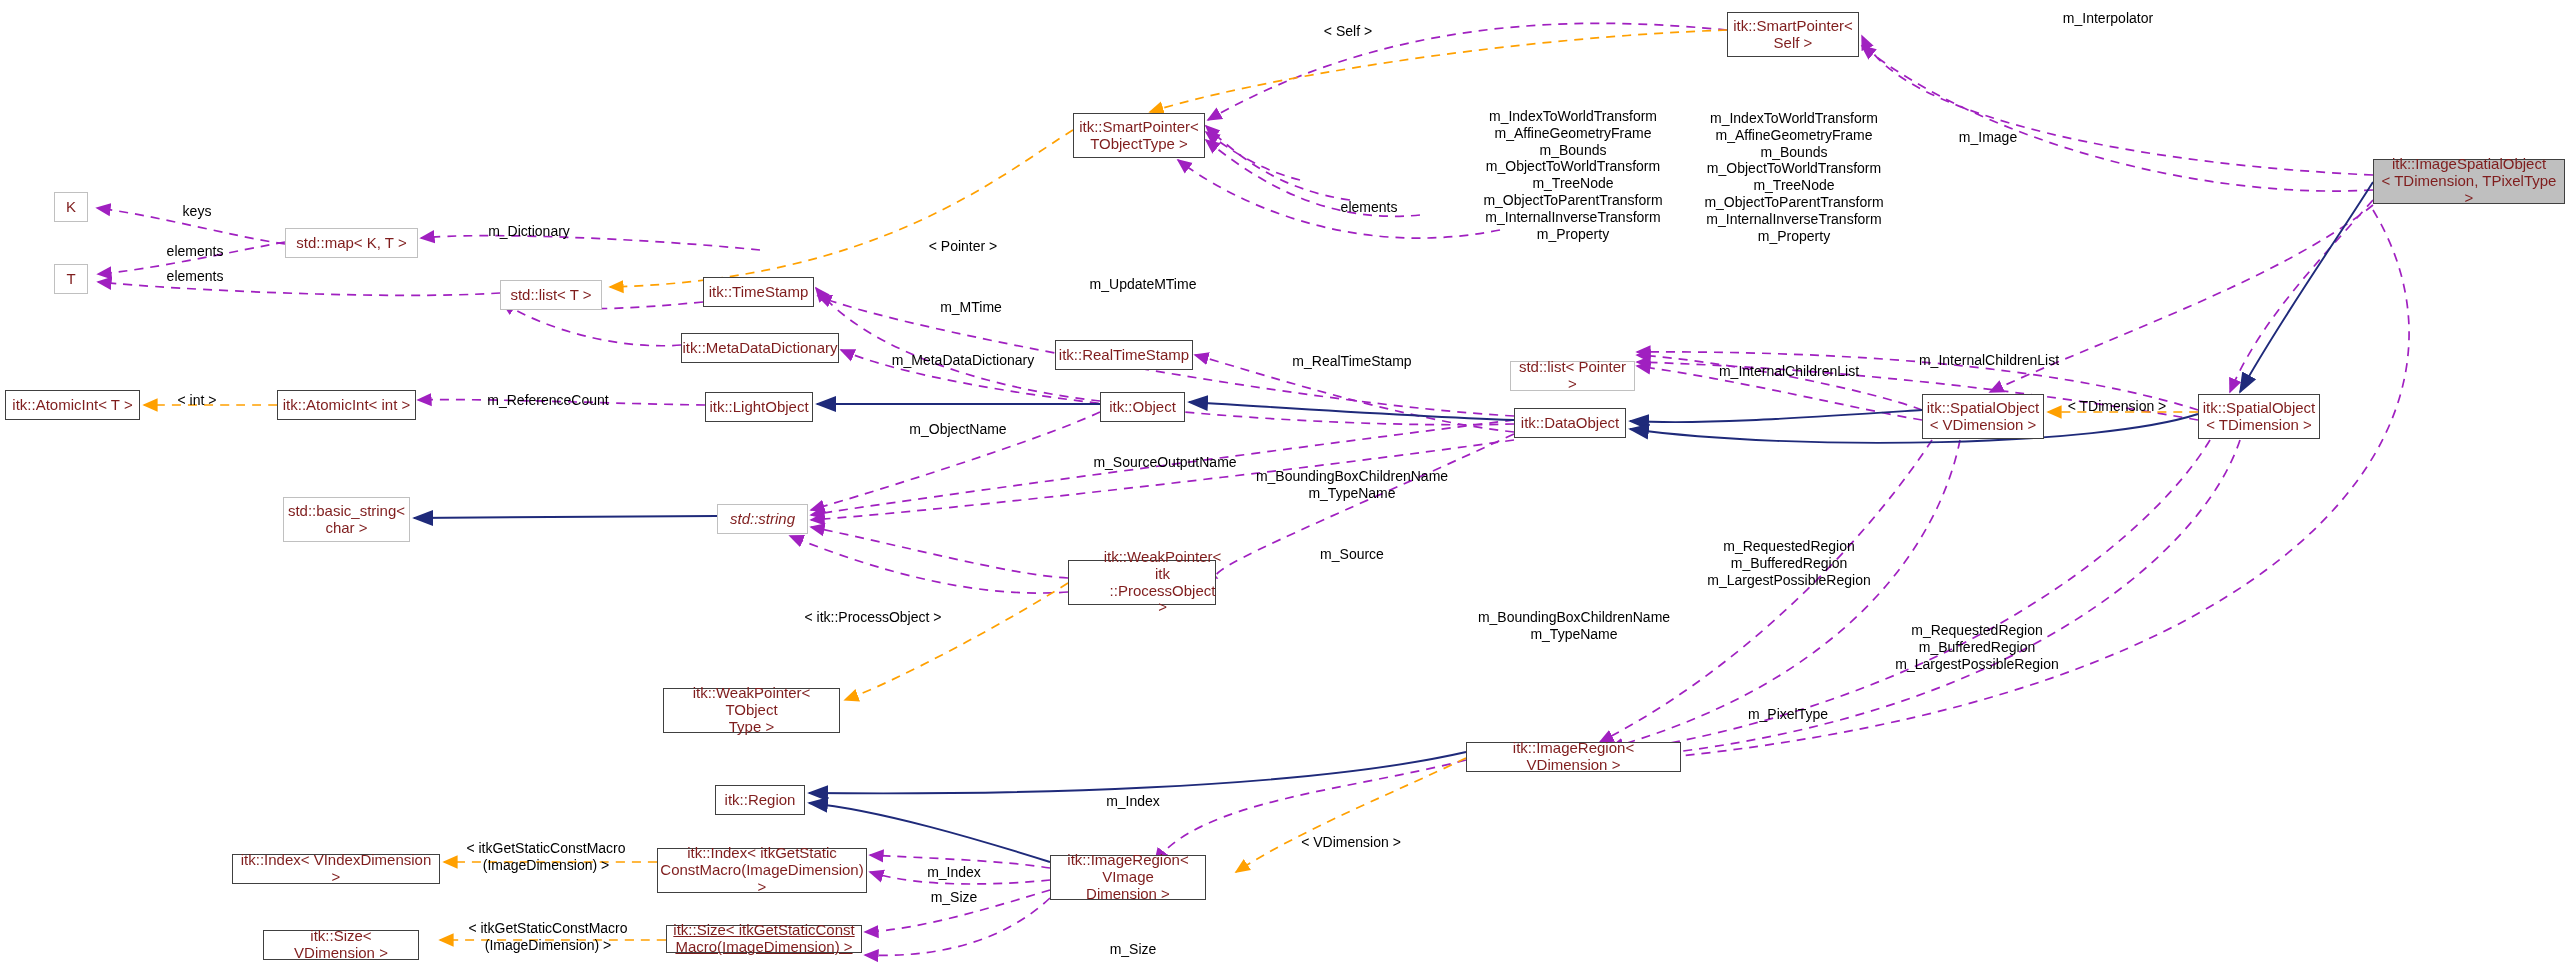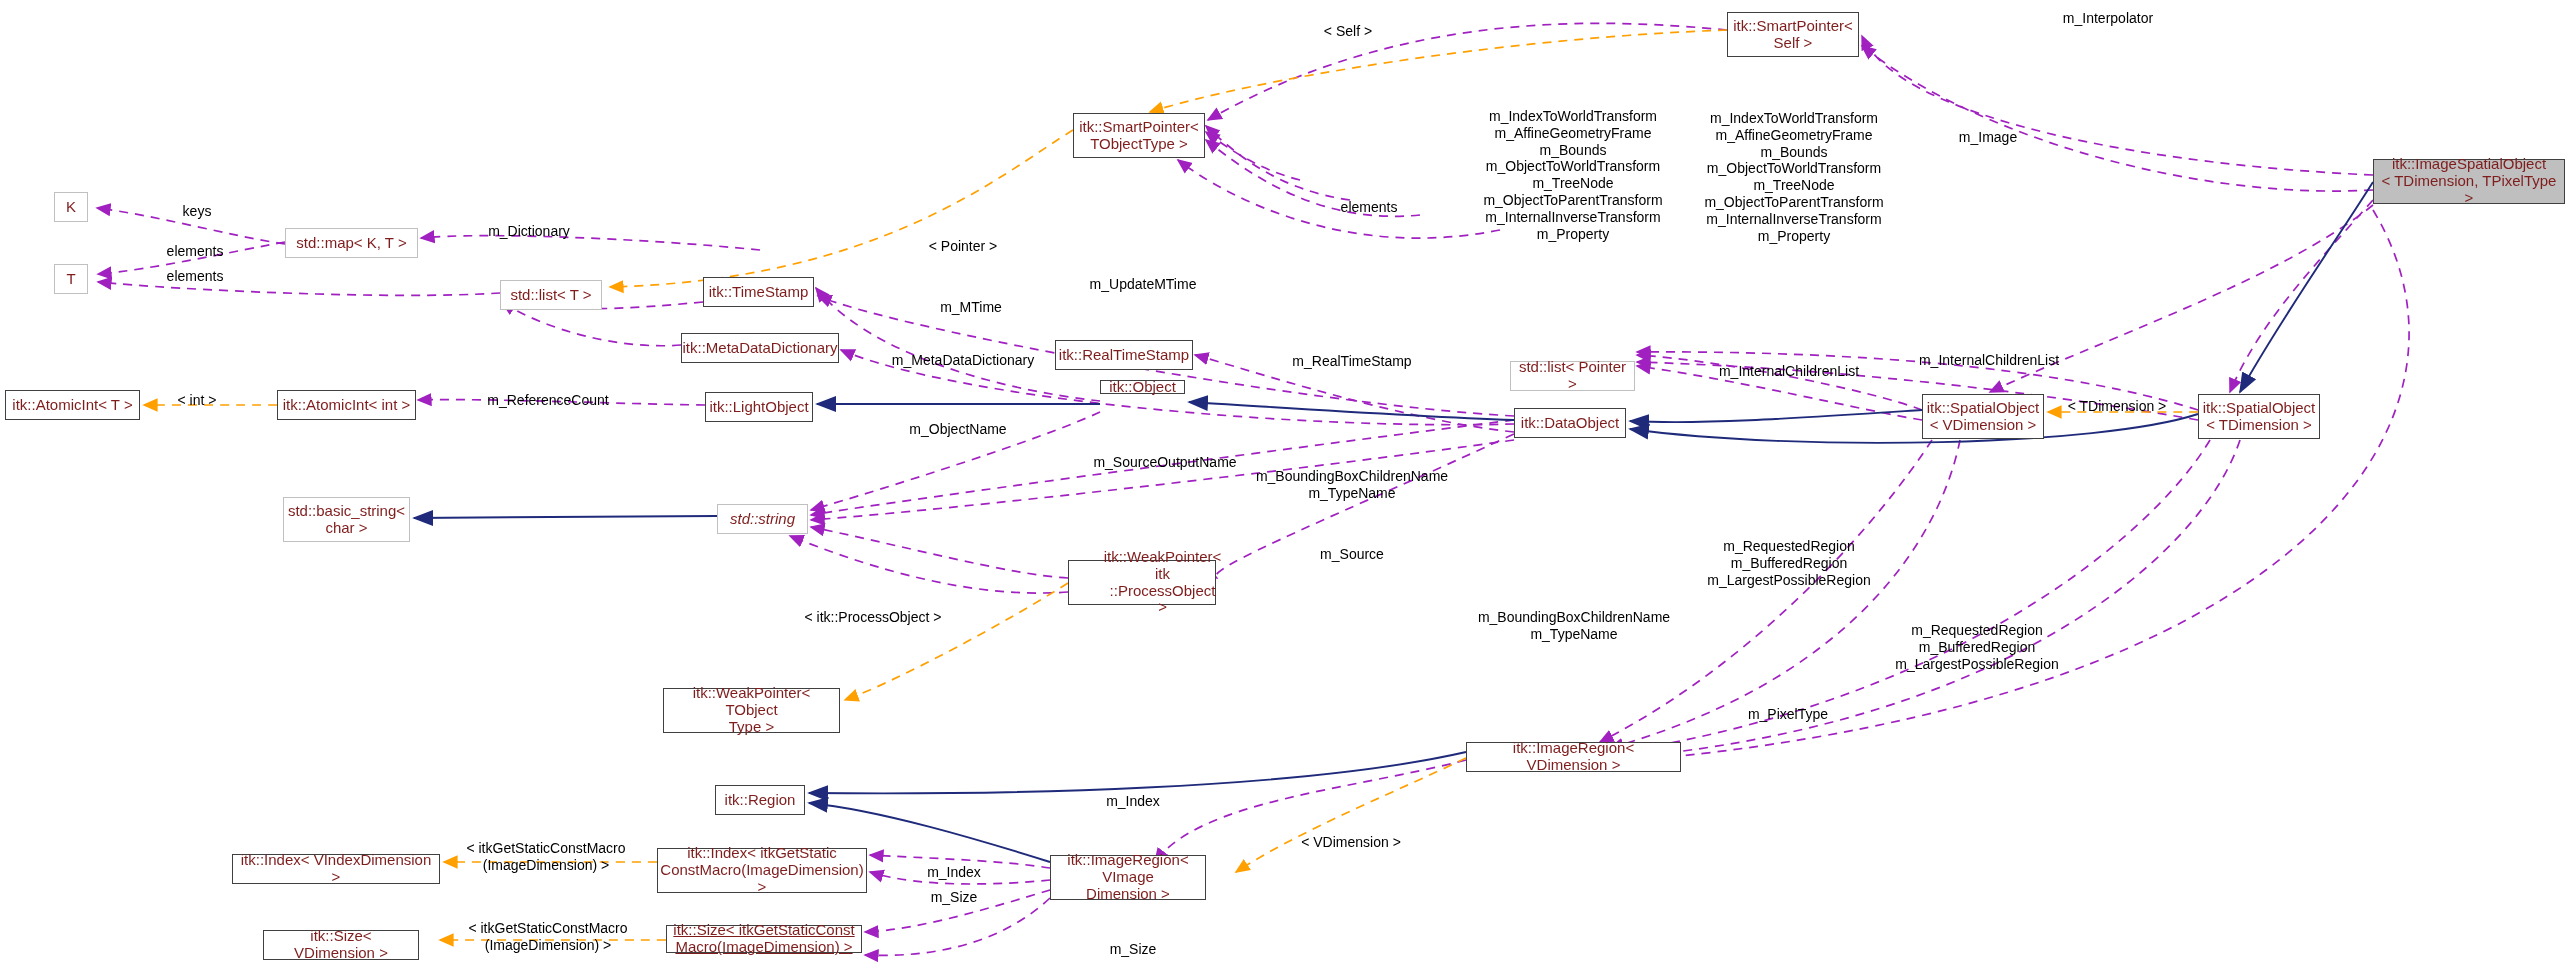--- a/index.html
+++ b/index.html
@@ -133,21 +133,21 @@
   <div class="node light" style="left: 54px; top: 192px; width: 34px; height: 30px; font-size: 15px;"><span>K</span></div>
   <div class="node light" style="left: 54px; top: 264px; width: 34px; height: 30px; font-size: 15px;"><span>T</span></div>
   <div class="node light" style="left: 285px; top: 228px; width: 133px; height: 30px; font-size: 15px;"><span>std::map&lt; K, T &gt;</span></div>
   <div class="node light" style="left: 500px; top: 280px; width: 102px; height: 30px; font-size: 15px;"><span>std::list&lt; T &gt;</span></div>
   <div class="node solid" style="left: 5px; top: 390px; width: 135px; height: 30px; font-size: 15px;"><span>itk::AtomicInt&lt; T &gt;</span></div>
   <div class="node solid" style="left: 277px; top: 390px; width: 139px; height: 30px; font-size: 15px;"><span>itk::AtomicInt&lt; int &gt;</span></div>
   <div class="node solid" style="left: 703px; top: 277px; width: 111px; height: 30px; font-size: 15px;"><span>itk::TimeStamp</span></div>
   <div class="node solid" style="left: 681px; top: 333px; width: 158px; height: 30px; font-size: 15px;"><span>itk::MetaDataDictionary</span></div>
   <div class="node solid" style="left: 1055px; top: 340px; width: 138px; height: 30px; font-size: 15px;"><span>itk::RealTimeStamp</span></div>
   <div class="node solid" style="left: 705px; top: 392px; width: 108px; height: 30px; font-size: 15px;"><span>itk::LightObject</span></div>
-  <div class="node solid" style="left: 1100px; top: 380px; width: 85px; height: 14px; font-size: 15px;"><span>itk::Object</span></div>
+  <div class="node solid" style="left: 1100px; top: 392px; width: 85px; height: 30px; font-size: 15px;"><span>itk::Object</span></div>
   <div class="node solid" style="left: 1514px; top: 408px; width: 112px; height: 30px; font-size: 15px;"><span>itk::DataObject</span></div>
   <div class="node light" style="left: 1510px; top: 345px; width: 125px; height: 30px; font-size: 15px; margin-top: 16px;"><span>std::list&lt; Pointer &gt;</span></div>
   <div class="node solid" style="left: 1073px; top: 113px; width: 132px; height: 45px; font-size: 15px;"><span>itk::SmartPointer&lt;
 TObjectType &gt;</span></div>
   <div class="node solid" style="left: 1727px; top: 12px; width: 132px; height: 45px; font-size: 15px;"><span>itk::SmartPointer&lt;
 Self &gt;</span></div>
   <div class="node focus" style="left: 2373px; top: 159px; width: 192px; height: 45px; font-size: 15px;"><span>itk::ImageSpatialObject
 &lt; TDimension, TPixelType &gt;</span></div>
   <div class="node solid" style="left: 1922px; top: 394px; width: 122px; height: 45px; font-size: 15px;"><span>itk::SpatialObject
 &lt; VDimension &gt;</span></div>

